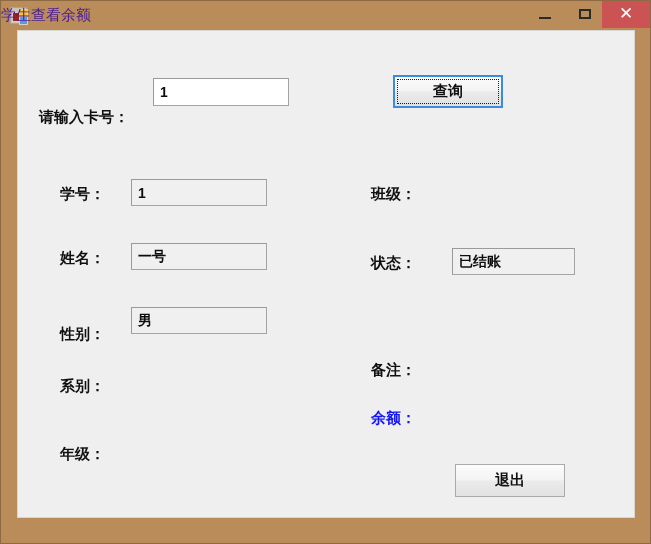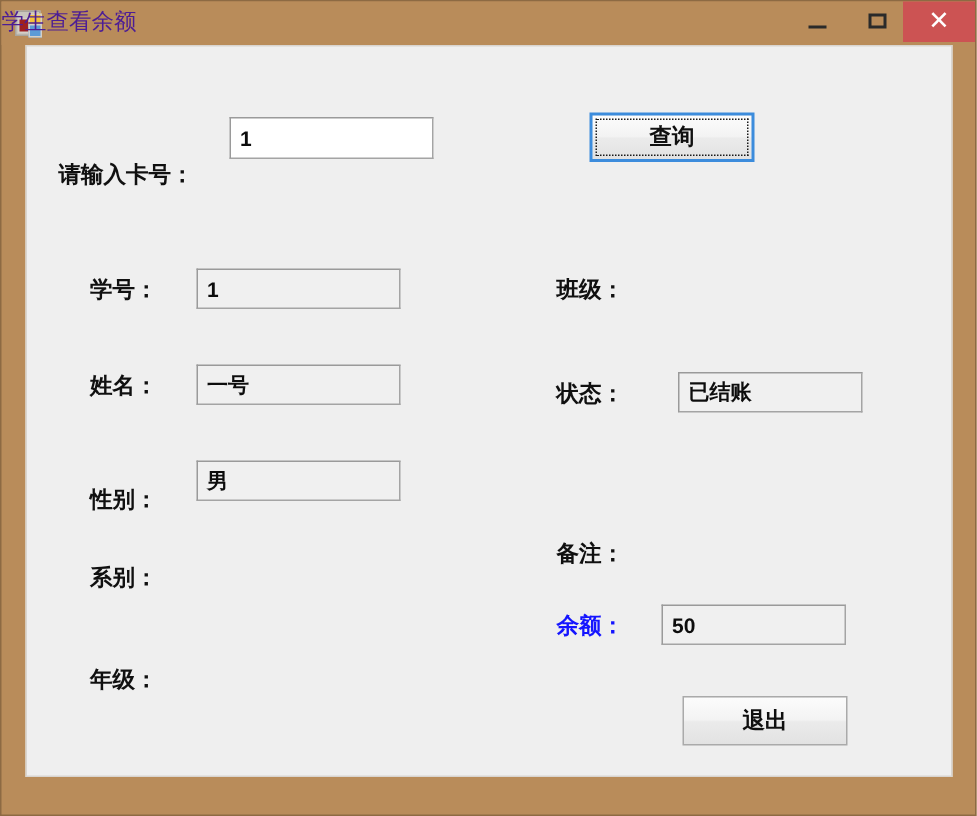--- a/index.html
+++ b/index.html
@@ -230,20 +230,19 @@
     <div class="lbl" style="left:42px; top:413px;">年级：</div>
 
     <div class="lbl" style="left:353px; top:153px;">班级：</div>
 
     <div class="lbl" style="left:353px; top:222px;">状态：</div>
     <div class="tbox readonly" style="left:422px; top:217px; width:123px; height:27px;margin-left:12px;">已结账</div>
 
     <div class="lbl" style="left:353px; top:287px;margin-top:42px;">备注：</div>
 
     <div class="lbl accent" style="left:353px; top:377px;">余额：</div>
-    <div class="tbox readonly" style="left:423px; top:372px; width:123px; height:27px;">50</div>
 
     <div class="btn" style="left:437px; top:433px; width:110px; height:33px;">
       <span class="btn-label">退出</span>
     </div>
 
   </div>
 </div>
 
 </body></html>

